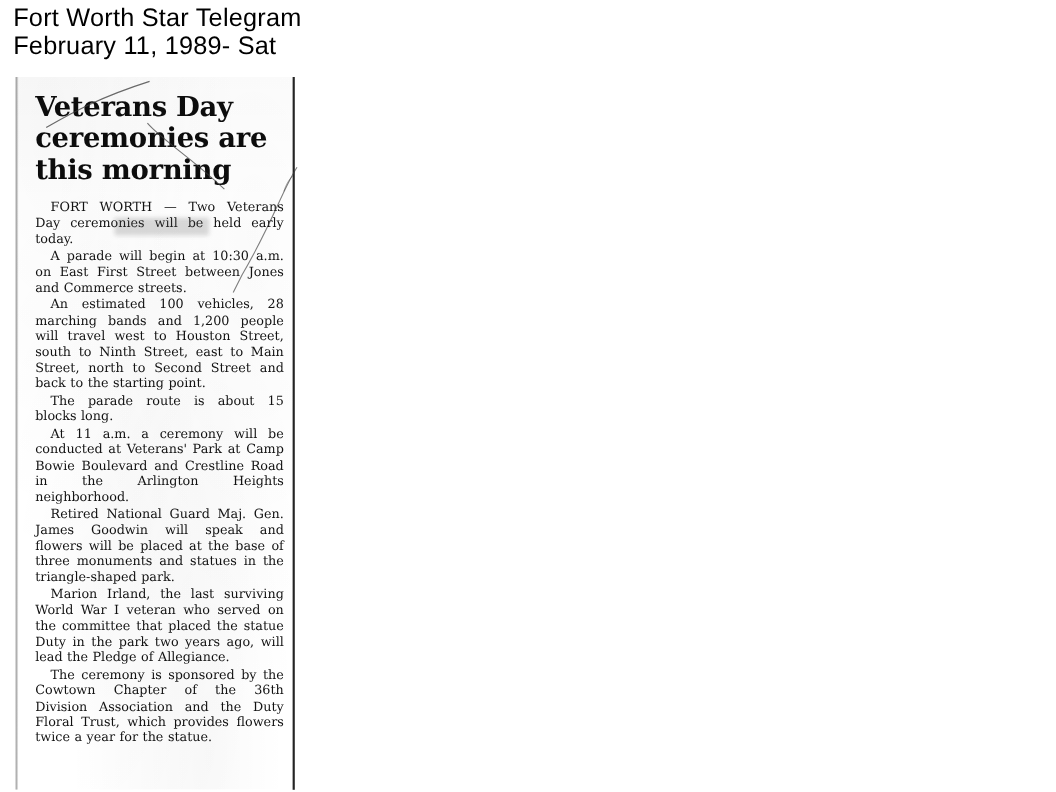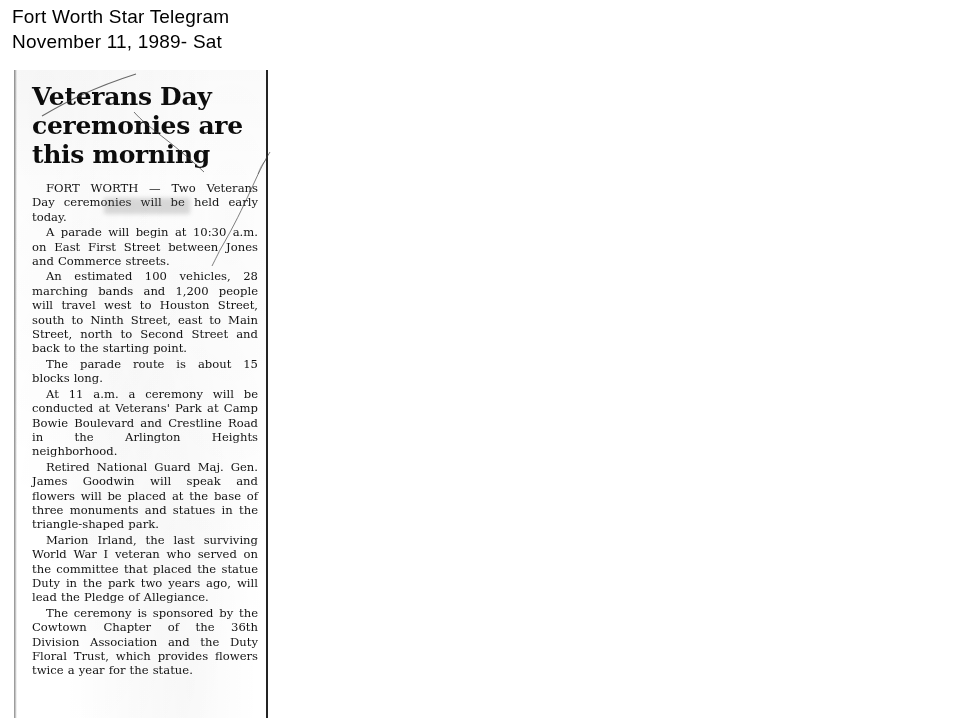--- a/index.html
+++ b/index.html
@@ -23,21 +23,21 @@
 
   
   .source-block {
     position: absolute;
     left: 12px;
     top: 4px;
     width: 500px;
   }
   .source-line {
     font-family: "Liberation Sans", sans-serif;
-    font-size: 19px;
+    font-size: 23px;
     line-height: 25px;
     letter-spacing: 0.2px;
     color: #000;
     white-space: nowrap;
   }
 
   
   .clipping {
     position: absolute;
     left: 14px;
@@ -127,21 +127,21 @@
     pointer-events: none;
   }
 </style>
 </head>
 <body>
 
 <div id="page">
 
   <div class="source-block">
     <div class="source-line">Fort Worth Star Telegram</div>
-    <div class="source-line">November 11, 1989- Sat</div>
+    <div class="source-line">February 11, 1989- Sat</div>
   </div>
 
   <div class="clipping">
 
     <div class="headline">
       <span class="hl-line">Veterans Day</span>
       <span class="hl-line">ceremonies are</span>
       <span class="hl-line">this morning</span>
     </div>
 

